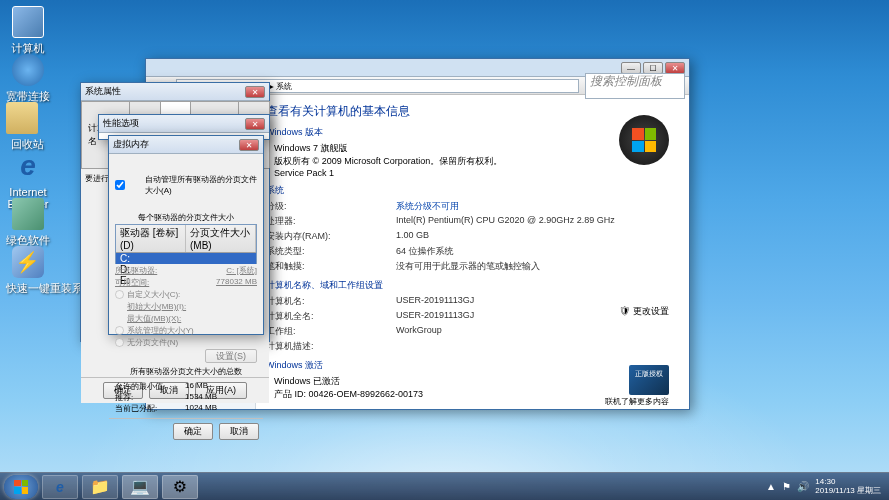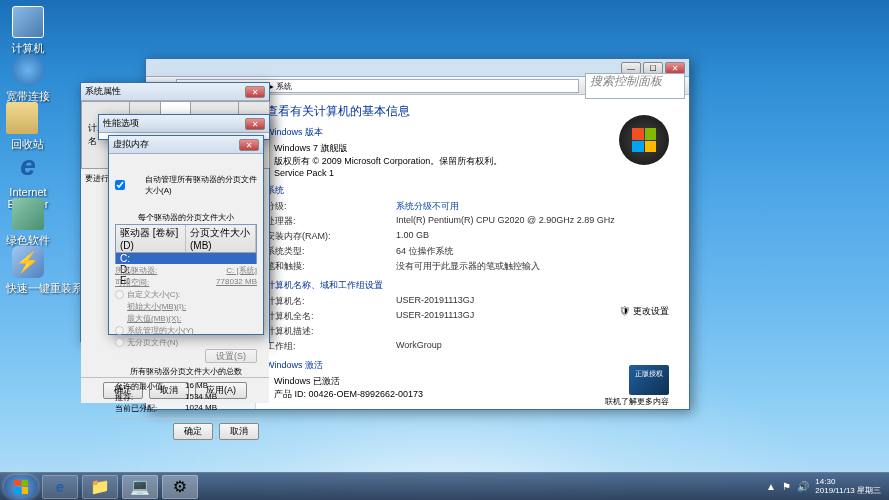--- a/index.html
+++ b/index.html
@@ -191,26 +191,26 @@
       <div class="section-hdr">计算机名称、域和工作组设置</div>
       <div class="row">
           <div class="lbl">计算机名:</div>
           <div class="val">USER-20191113GJ</div>
         </div>
       <div class="row">
           <div class="lbl">计算机全名:</div>
           <div class="val">USER-20191113GJ</div>
         </div>
       <div class="row">
+          <div class="lbl">工作组:</div>
+          <div class="val">WorkGroup</div>
+        </div>
+      <div class="row">
           <div class="lbl">计算机描述:</div>
           <div class="val"></div>
-        </div>
-      <div class="row">
-          <div class="lbl">工作组:</div>
-          <div class="val">WorkGroup</div>
         </div>
       <div class="change-link lnk2">🛡 <span>更改设置</span></div>
       <div class="section-hdr">Windows 激活</div>
       <div style="padding-left:8px">
         <div>Windows 已激活</div>
         <div>产品 ID: 00426-OEM-8992662-00173</div>
       </div>
       <div class="genuine-badge">正版授权</div>
       <div style="position:absolute; right:20px; bottom:2px; font-size:8px" class="lnk2">联机了解更多内容</div>
     </div>

